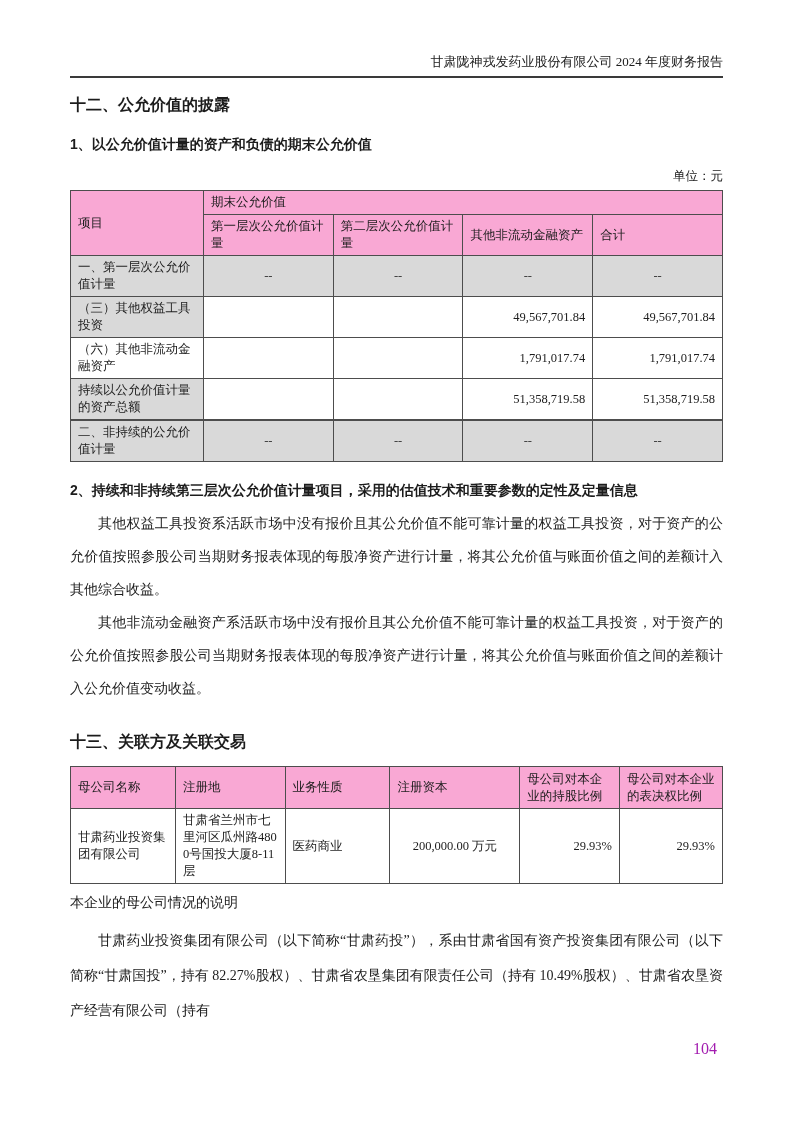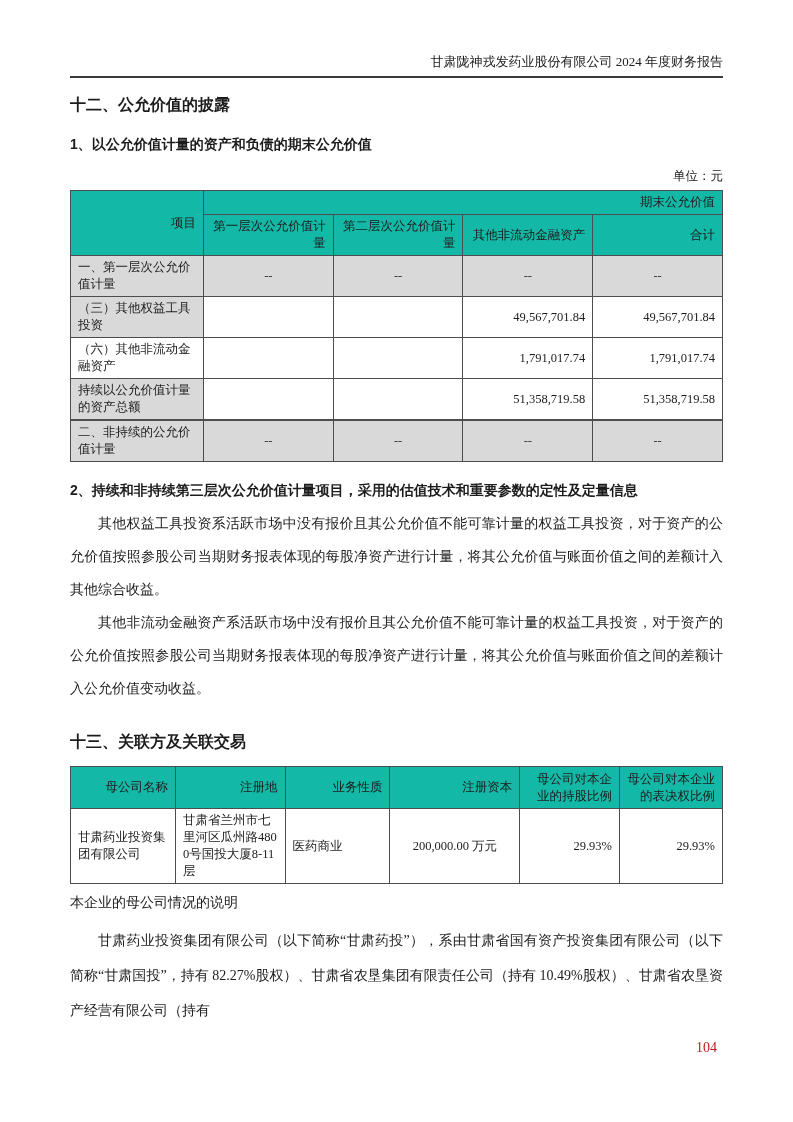--- a/index.html
+++ b/index.html
@@ -55,39 +55,39 @@
     table-layout: fixed;
     font-size: 12.5px;
   }
   td, th {
     border: 1px solid #4d4d4d;
     padding: 3px 7px;
     font-weight: normal;
     vertical-align: middle;
     word-break: break-all;
   }
-  th { background: #14b8a6; text-align: right; line-height: 17px; }
+  th { background: #f9a8d4; text-align: left; line-height: 17px; }
   .shaded { background: #d9d9d9; }
   .cell-label { text-align: left; line-height: 17px; }
   .cell-num { text-align: right; }
   .cell-dash { text-align: center; color: #3a3a3a; }
   #fv-table .group-row th { height: 23px; }
   #fv-table .cols-row th { height: 40px; }
   #fv-table tbody tr { height: 37px; }
   #fv-table tbody tr.thick-top td { border-top: 2px solid #4d4d4d; }
   #parent-table thead tr { height: 42px; }
   #parent-table tbody tr { height: 66px; }
   #parent-table td { line-height: 17px; }
   .note-label { font-size: 14px; line-height: 20px; margin-top: 9px; }
   .page-num {
     position: absolute;
     top: 1040px;
     right: 76px;
-    font-size: 14px;
-    color: #b91c1c;
+    font-size: 16px;
+    color: #a21caf;
   }
   .mt-risk { margin-top: 20px; }
   .mt-table2 { margin-top: 13px; }
   .mt-s13 { margin-top: 26px; }
   .mt-para { margin-top: 7px; }
 </style>
 </head>
 <body>
 
 <div class="page">

